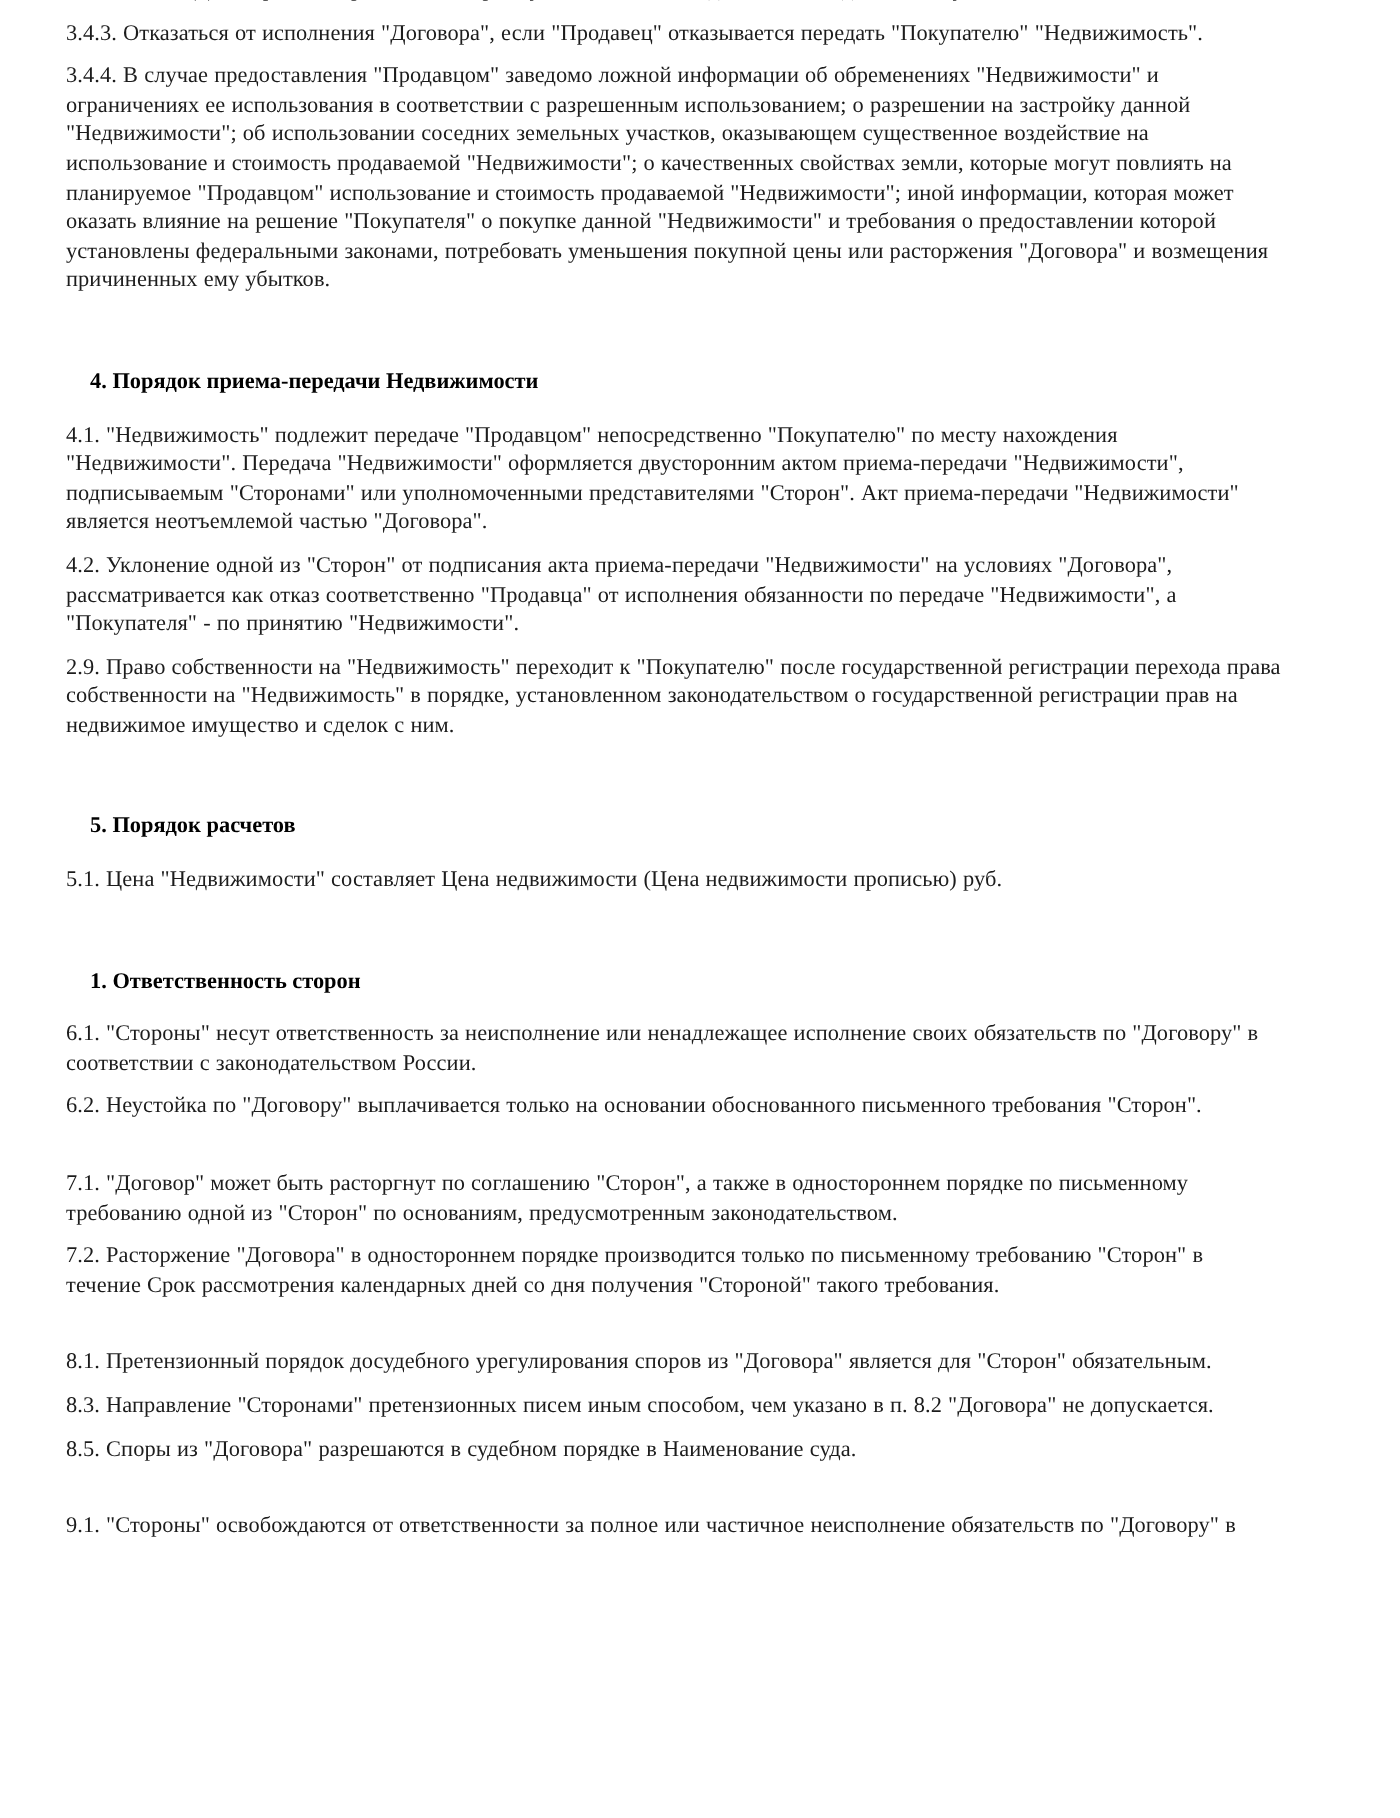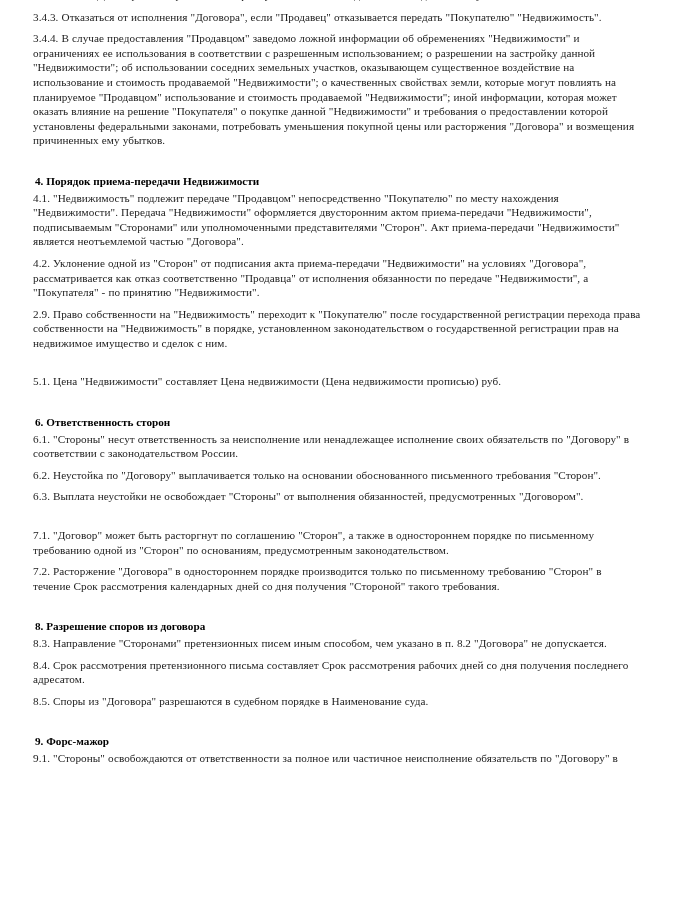--- a/index.html
+++ b/index.html
@@ -32,21 +32,21 @@
   p.para {
     margin: 0 17px 7px 0;
     font-size: 11.2px;
     line-height: 14.6px;
     text-align: left;
     letter-spacing: 0.05px;
     word-spacing: 0.2px;
     color: #1c1c1c;
   }
   h2.heading {
-    margin: 2px;
+    margin: 12px;
     padding: 0;
     font-size: 11.2px;
     line-height: 14.6px;
     font-weight: bold;
     color: #000000;
   }
   
   .gap-before-heading { height: 17px; }
   .heading-block { margin-bottom: 8px; }
 </style>
@@ -64,41 +64,39 @@
 
 
     <div class="gap-before-heading"></div>
     <h2 class="heading heading-block">4. Порядок приема-передачи Недвижимости</h2>
 
     <p class="para">4.1. "Недвижимость" подлежит передаче "Продавцом" непосредственно "Покупателю" по месту нахождения "Недвижимости". Передача "Недвижимости" оформляется двусторонним актом приема-передачи "Недвижимости", подписываемым "Сторонами" или уполномоченными представителями "Сторон". Акт приема-передачи "Недвижимости" является неотъемлемой частью "Договора".</p>
     <p class="para">4.2. Уклонение одной из "Сторон" от подписания акта приема-передачи "Недвижимости" на условиях "Договора", рассматривается как отказ соответственно "Продавца" от исполнения обязанности по передаче "Недвижимости", а "Покупателя" - по принятию "Недвижимости".</p>
     <p class="para">2.9. Право собственности на "Недвижимость" переходит к "Покупателю" после государственной регистрации перехода права собственности на "Недвижимость" в порядке, установленном законодательством о государственной регистрации прав на недвижимое имущество и сделок с ним.</p>
 
     <div class="gap-before-heading"></div>
+    <h2 class="heading heading-block">5. Порядок расчетов</h2>
 
     <p class="para">5.1. Цена "Недвижимости" составляет Цена недвижимости (Цена недвижимости прописью) руб.</p>
 
     <div class="gap-before-heading"></div>
-    <h2 class="heading heading-block">6. Ответственность сторон</h2>
+    <h2 class="heading heading-block">1. Ответственность сторон</h2>
 
     <p class="para">6.1. "Стороны" несут ответственность за неисполнение или ненадлежащее исполнение своих обязательств по "Договору" в соответствии с законодательством России.</p>
     <p class="para">6.2. Неустойка по "Договору" выплачивается только на основании обоснованного письменного требования "Сторон".</p>
-    <p class="para">6.3. Выплата неустойки не освобождает "Стороны" от выполнения обязанностей, предусмотренных "Договором".</p>
 
     <div class="gap-before-heading"></div>
 
     <p class="para">7.1. "Договор" может быть расторгнут по соглашению "Сторон", а также в одностороннем порядке по письменному требованию одной из "Сторон" по основаниям, предусмотренным законодательством.</p>
     <p class="para">7.2. Расторжение "Договора" в одностороннем порядке производится только по письменному требованию "Сторон" в течение Срок рассмотрения календарных дней со дня получения "Стороной" такого требования.</p>
 
     <div class="gap-before-heading"></div>
-    <h2 class="heading heading-block">8. Разрешение споров из договора</h2>
 
+    <p class="para">8.1. Претензионный порядок досудебного урегулирования споров из "Договора" является для "Сторон" обязательным.</p>
     <p class="para">8.3. Направление "Сторонами" претензионных писем иным способом, чем указано в п. 8.2 "Договора" не допускается.</p>
-    <p class="para">8.4. Срок рассмотрения претензионного письма составляет Срок рассмотрения рабочих дней со дня получения последнего адресатом.</p>
     <p class="para">8.5. Споры из "Договора" разрешаются в судебном порядке в Наименование суда.</p>
 
     <div class="gap-before-heading"></div>
-    <h2 class="heading heading-block">9. Форс-мажор</h2>
 
     <p class="para">9.1. "Стороны" освобождаются от ответственности за полное или частичное неисполнение обязательств по "Договору" в</p>
 
   </div>
 </div>
 
 </body></html>

